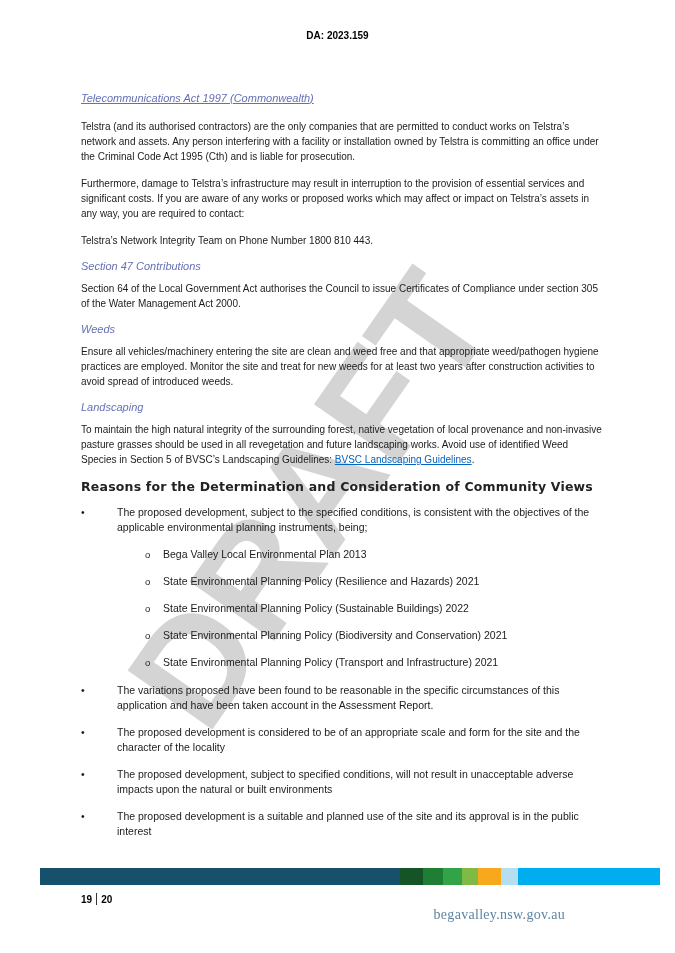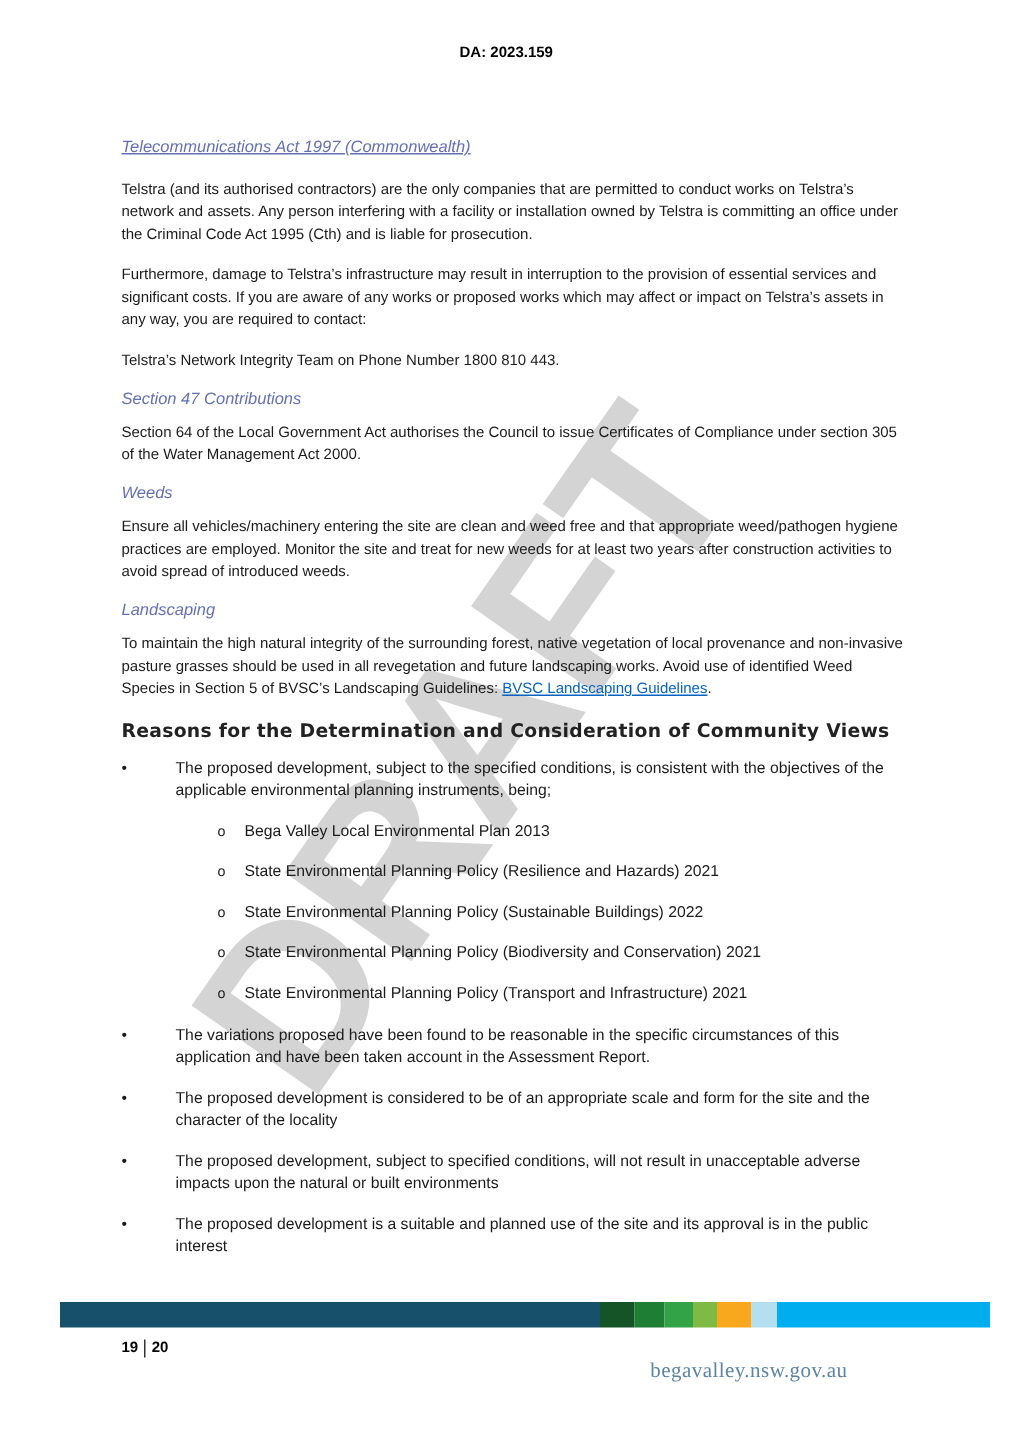--- a/index.html
+++ b/index.html
@@ -42,21 +42,21 @@
   .sublist { margin:12px 0 0 64px; }
   .subitem { display:flex; font-size:10.5px; line-height:15px; margin-bottom:12px; }
   .subitem .marker { width:18px; flex:0 0 18px; font-size:9.5px; }
   .footer-bar {
     position:absolute; left:40px; top:868px; height:17px; width:620px;
     display:flex; z-index:2;
   }
   .footer-bar div { height:100%; }
   .page-number {
     position:absolute; left:81px; top:893px; font-size:10px; font-weight:bold;
-    color:#000; z-index:2; display:flex; 
+    color:#000; z-index:2; display:flex; align-items:center;
   }
   .page-number .divider {
     display:inline-block; width:1px; height:12px; background:#333; margin:0 4px;
   }
   .website {
     position:absolute; right:110px; top:907px; z-index:2;
     font-family:Liberation Serif, serif;
     font-size:14px; letter-spacing:0.3px; color:var(--website-color,#5d84a2);
   }
 </style>

